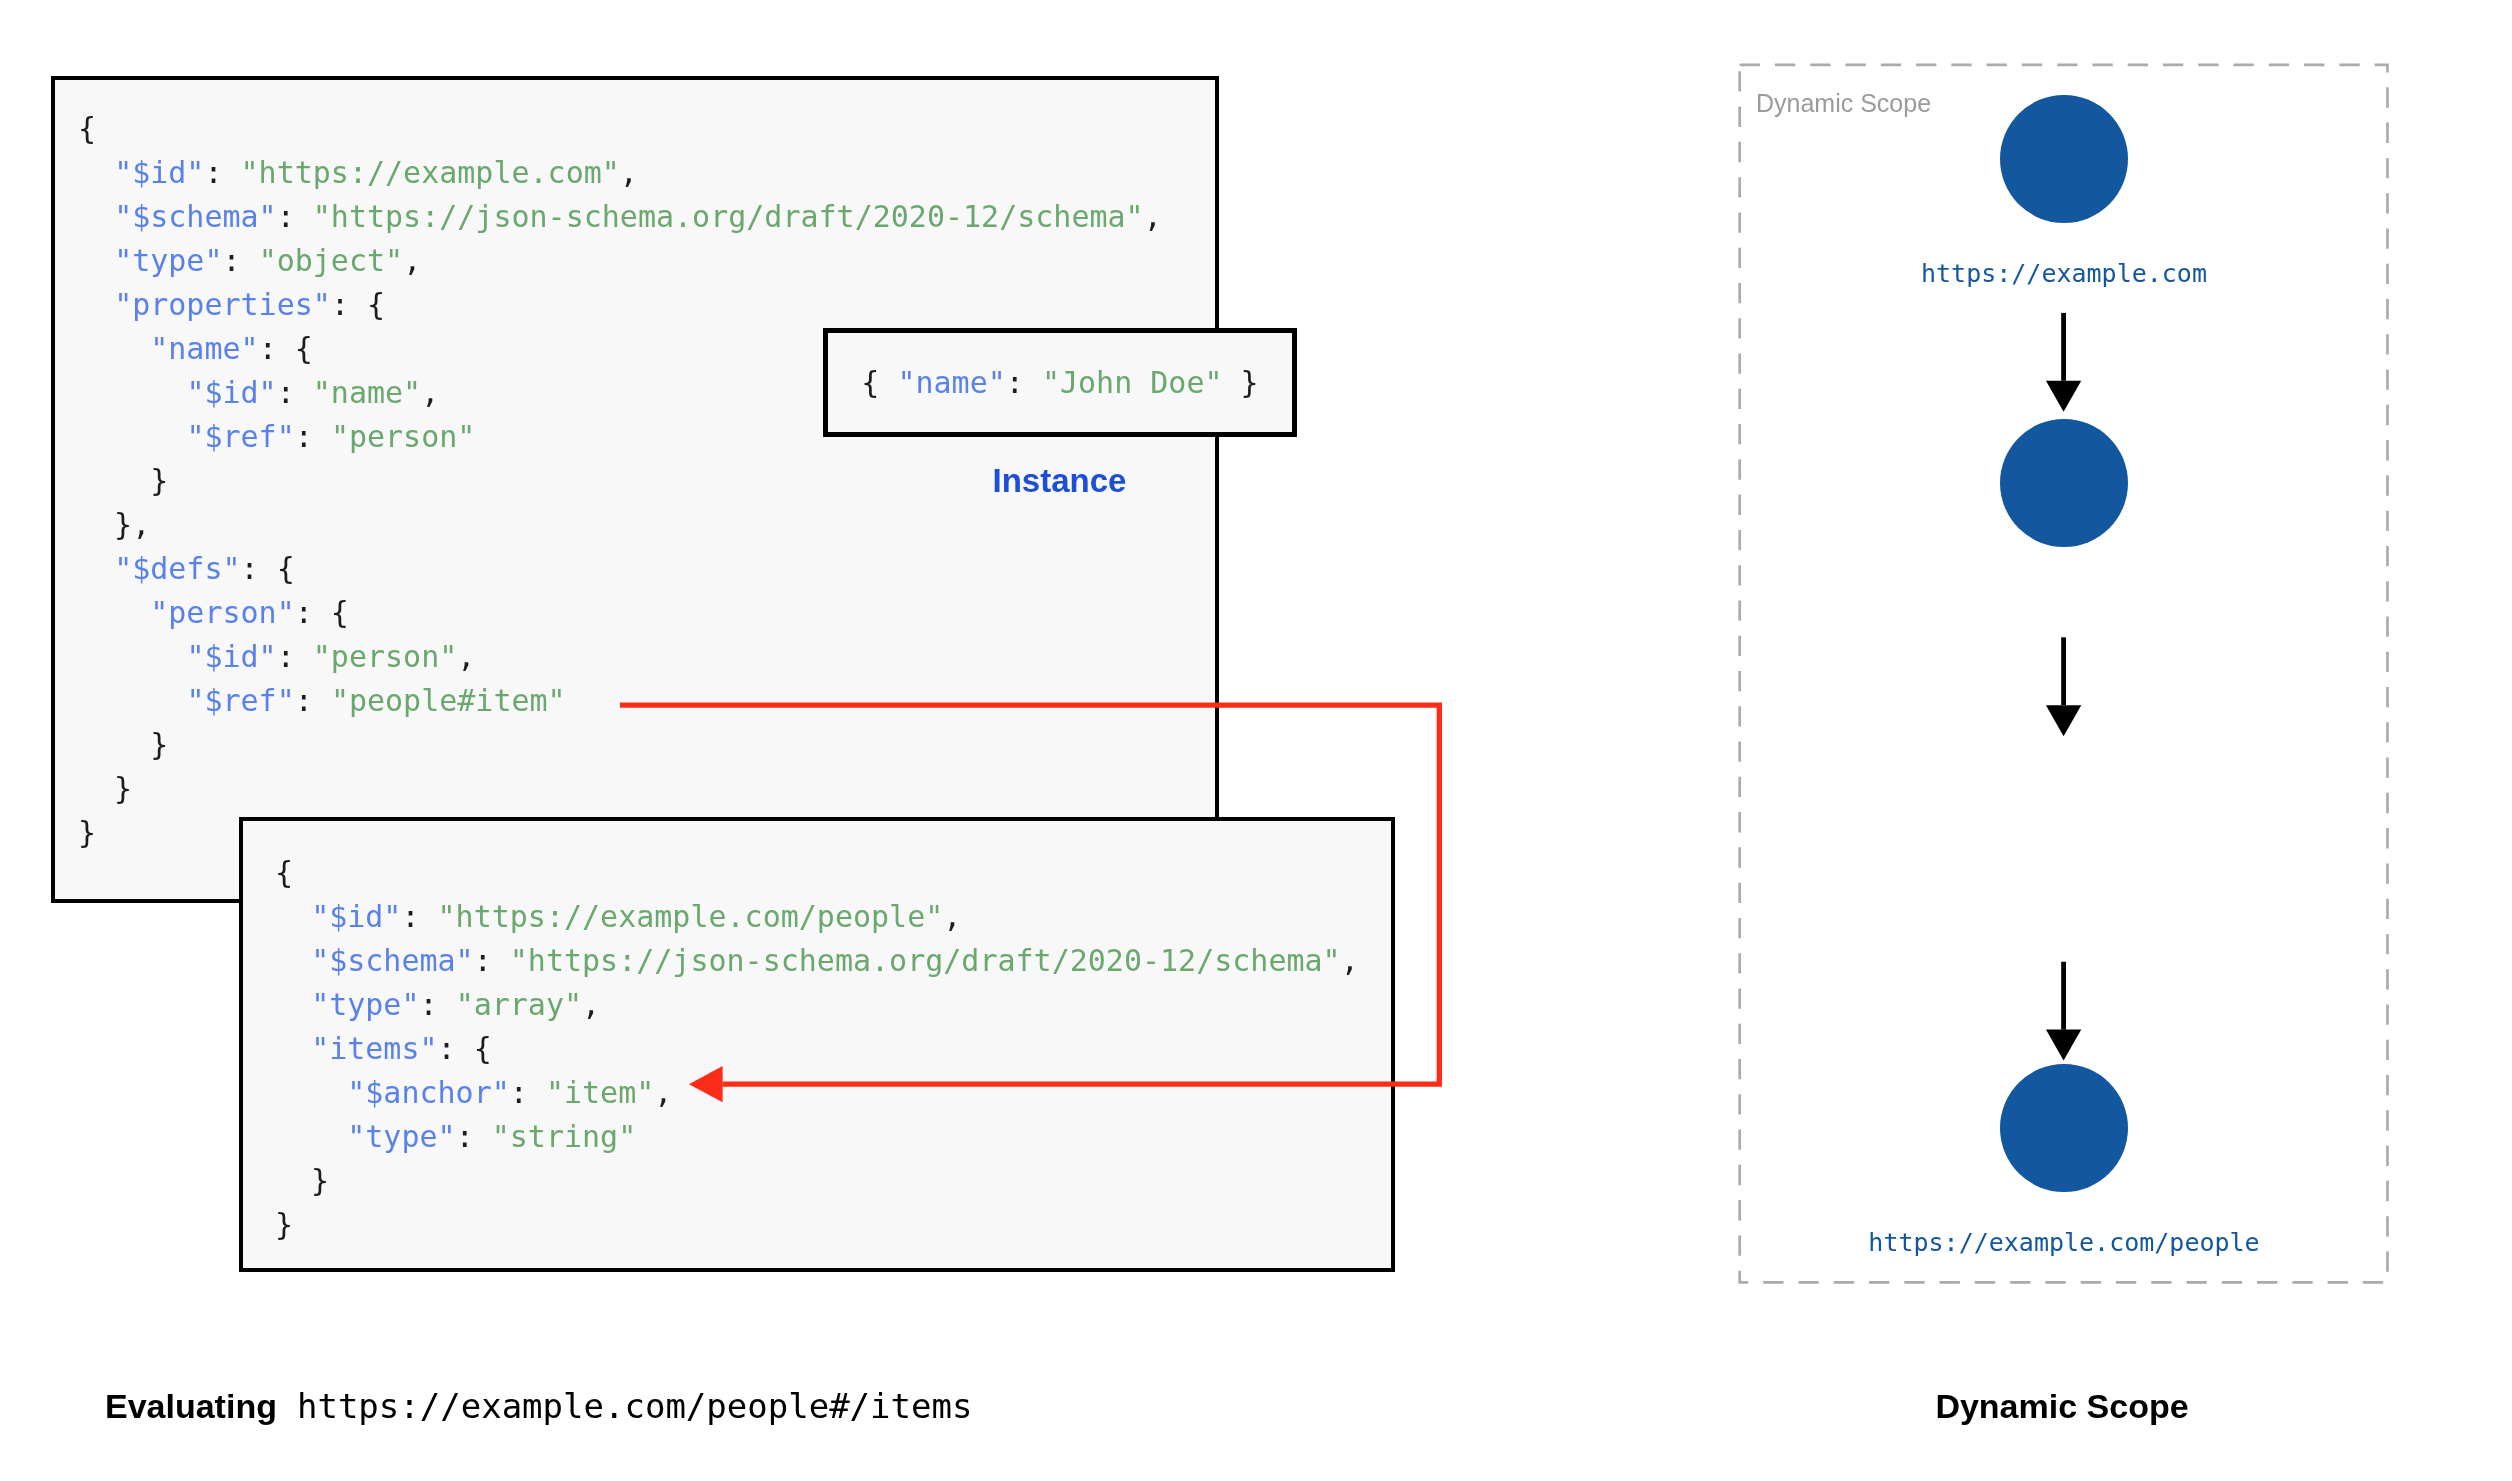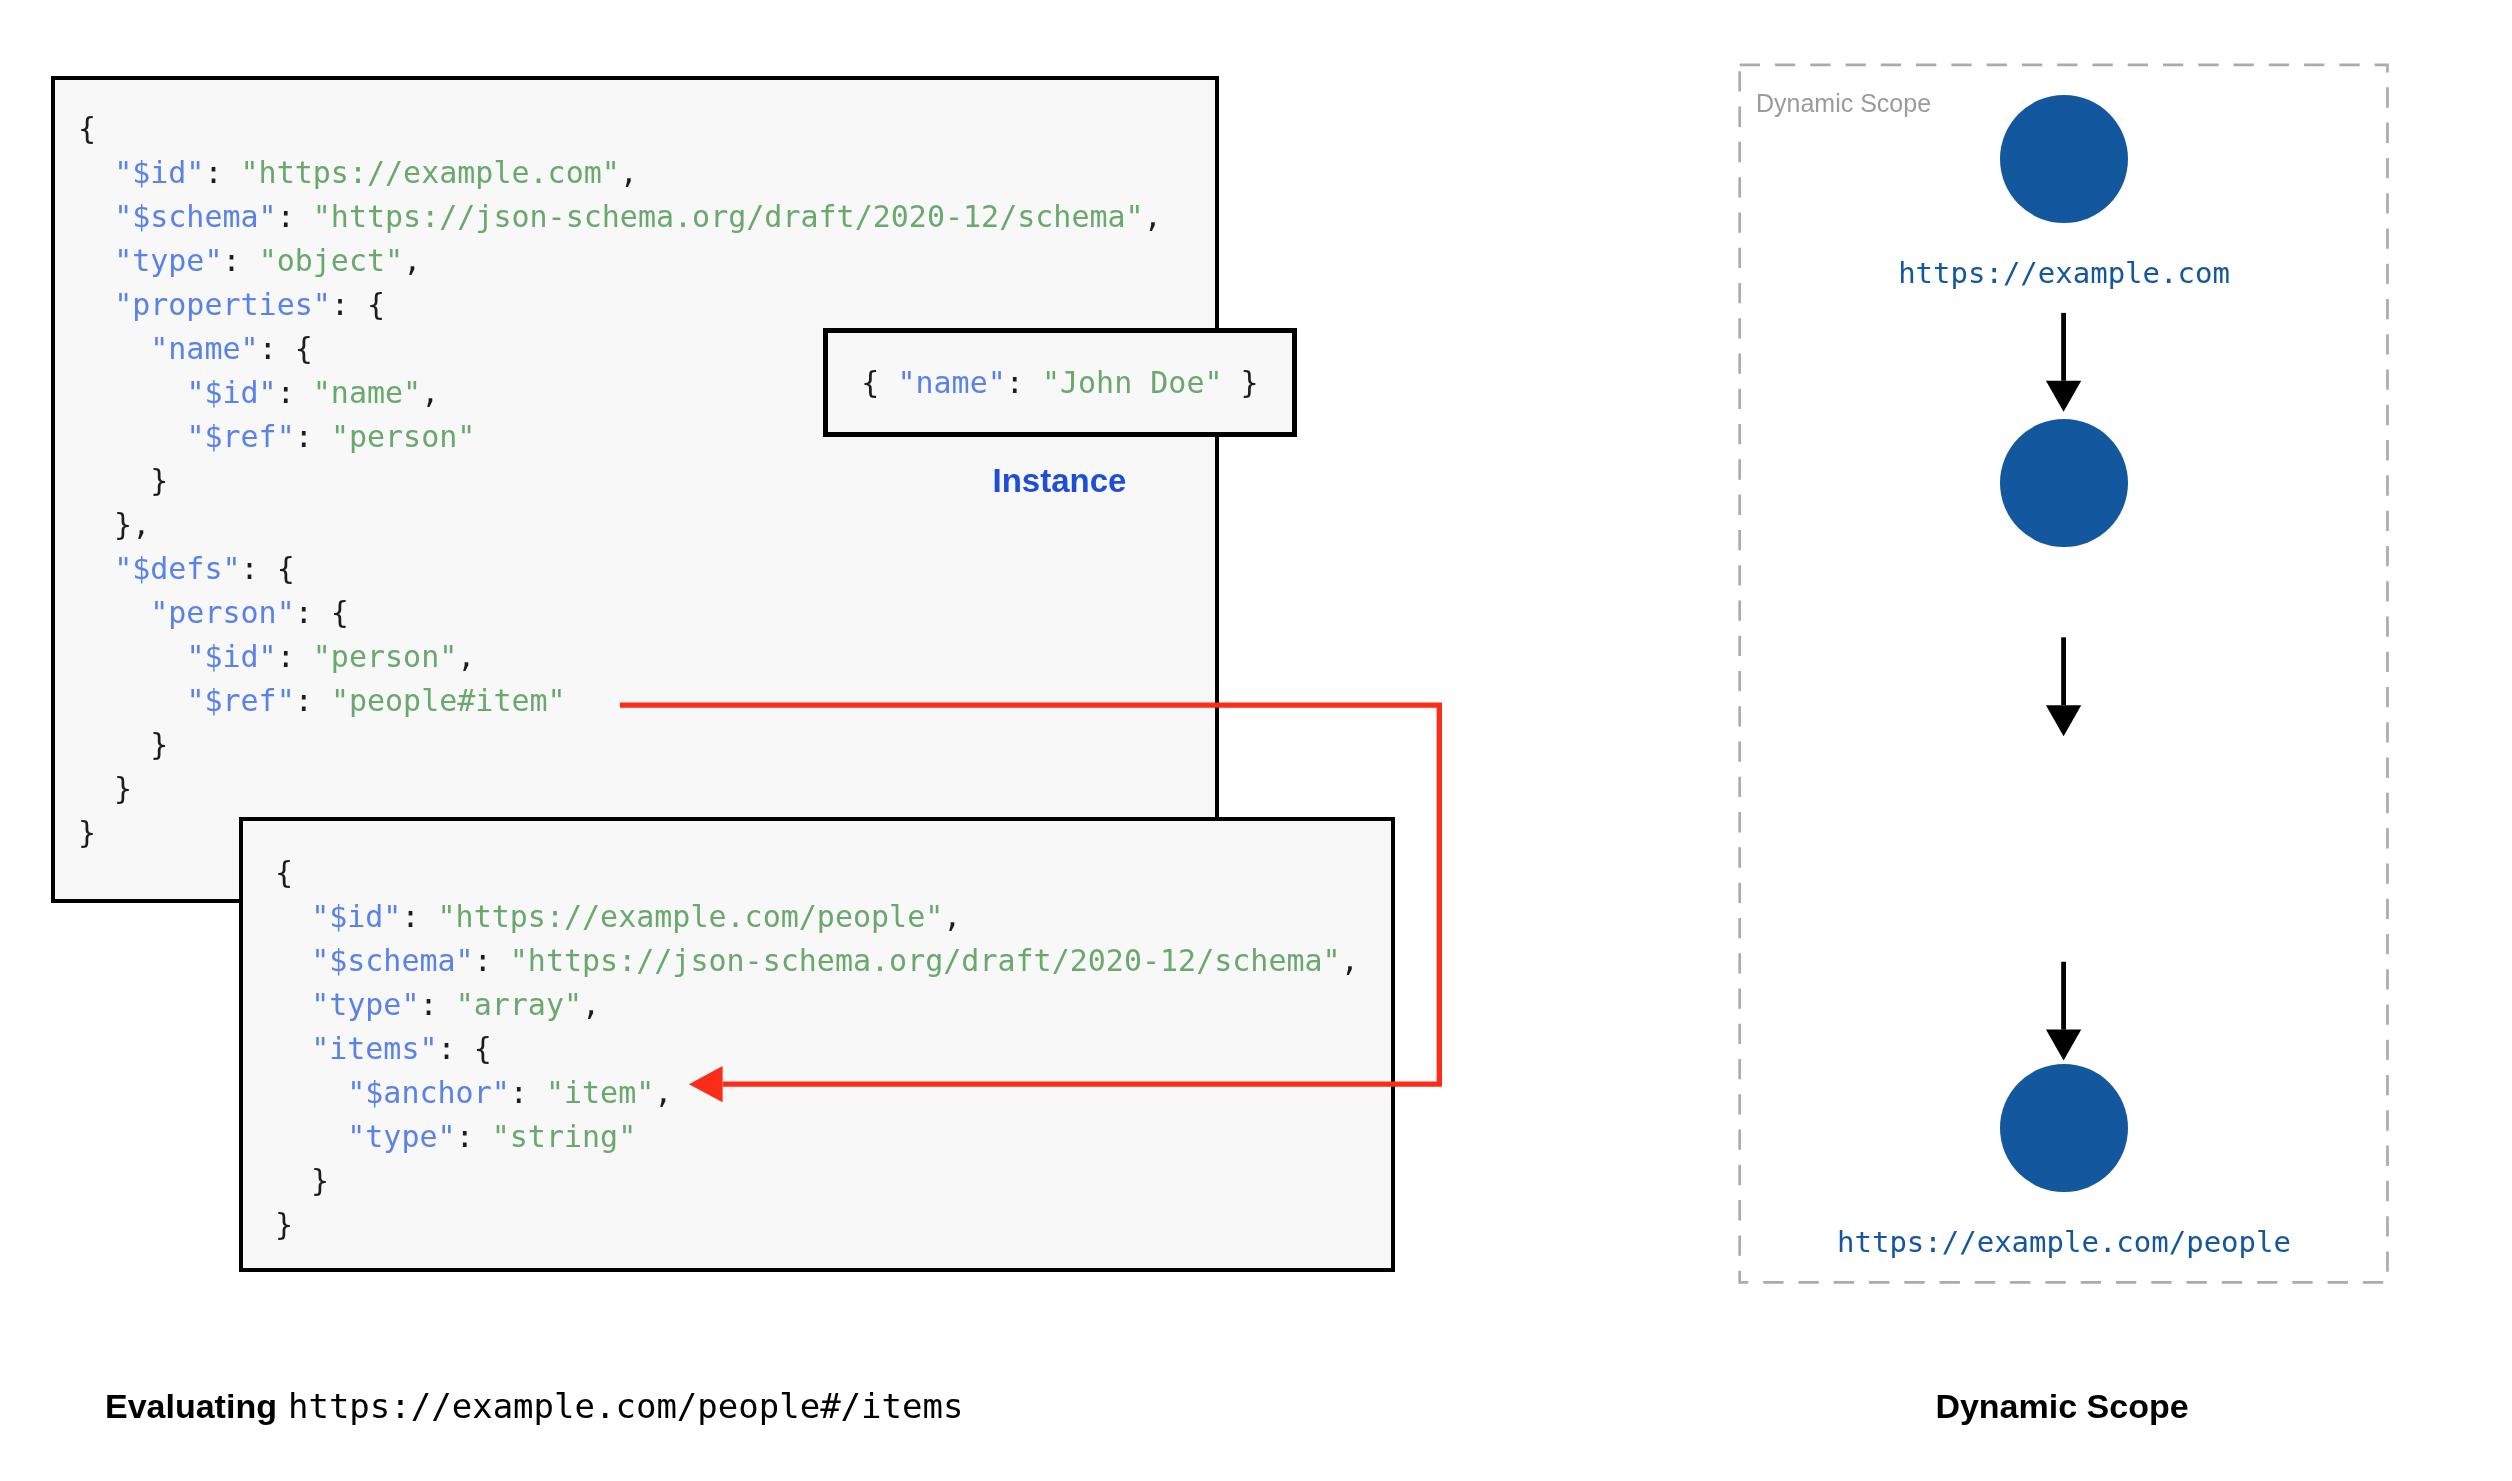--- a/index.html
+++ b/index.html
@@ -67,32 +67,32 @@
   }
   .scope-circle {
     width:128px; height:128px;
     margin:0 auto;
     border-radius:50%;
     background:var(--node-blue);
   }
   .scope-label {
     margin-top:30px;
     font-family:"DejaVu Sans Mono", monospace;
-    font-size:29px; line-height:41px;
+    font-size:25px; line-height:41px;
     color:var(--url-blue);
   }
   .node-0 { top:30.5px; }
   .node-1 { top:355px; }
   .node-2 { top:679px; }
   .node-3 { top:1000px; }
 
   #caption-left {
     position:absolute;
     left:105px; top:1385px;
-    display:flex; align-items:baseline; gap:11px;
+    display:flex; align-items:baseline; gap:20px;
     font-size:34px; line-height:43px;
   }
   #cap-bold { font-weight:bold; color:#000; }
   #cap-mono { font-family:"DejaVu Sans Mono", monospace; color:#000; }
 
   #caption-right {
     position:absolute;
     left:1737px; top:1385px; width:650px;
     text-align:center;
     font-weight:bold; font-size:34px; line-height:43px; color:#000;

